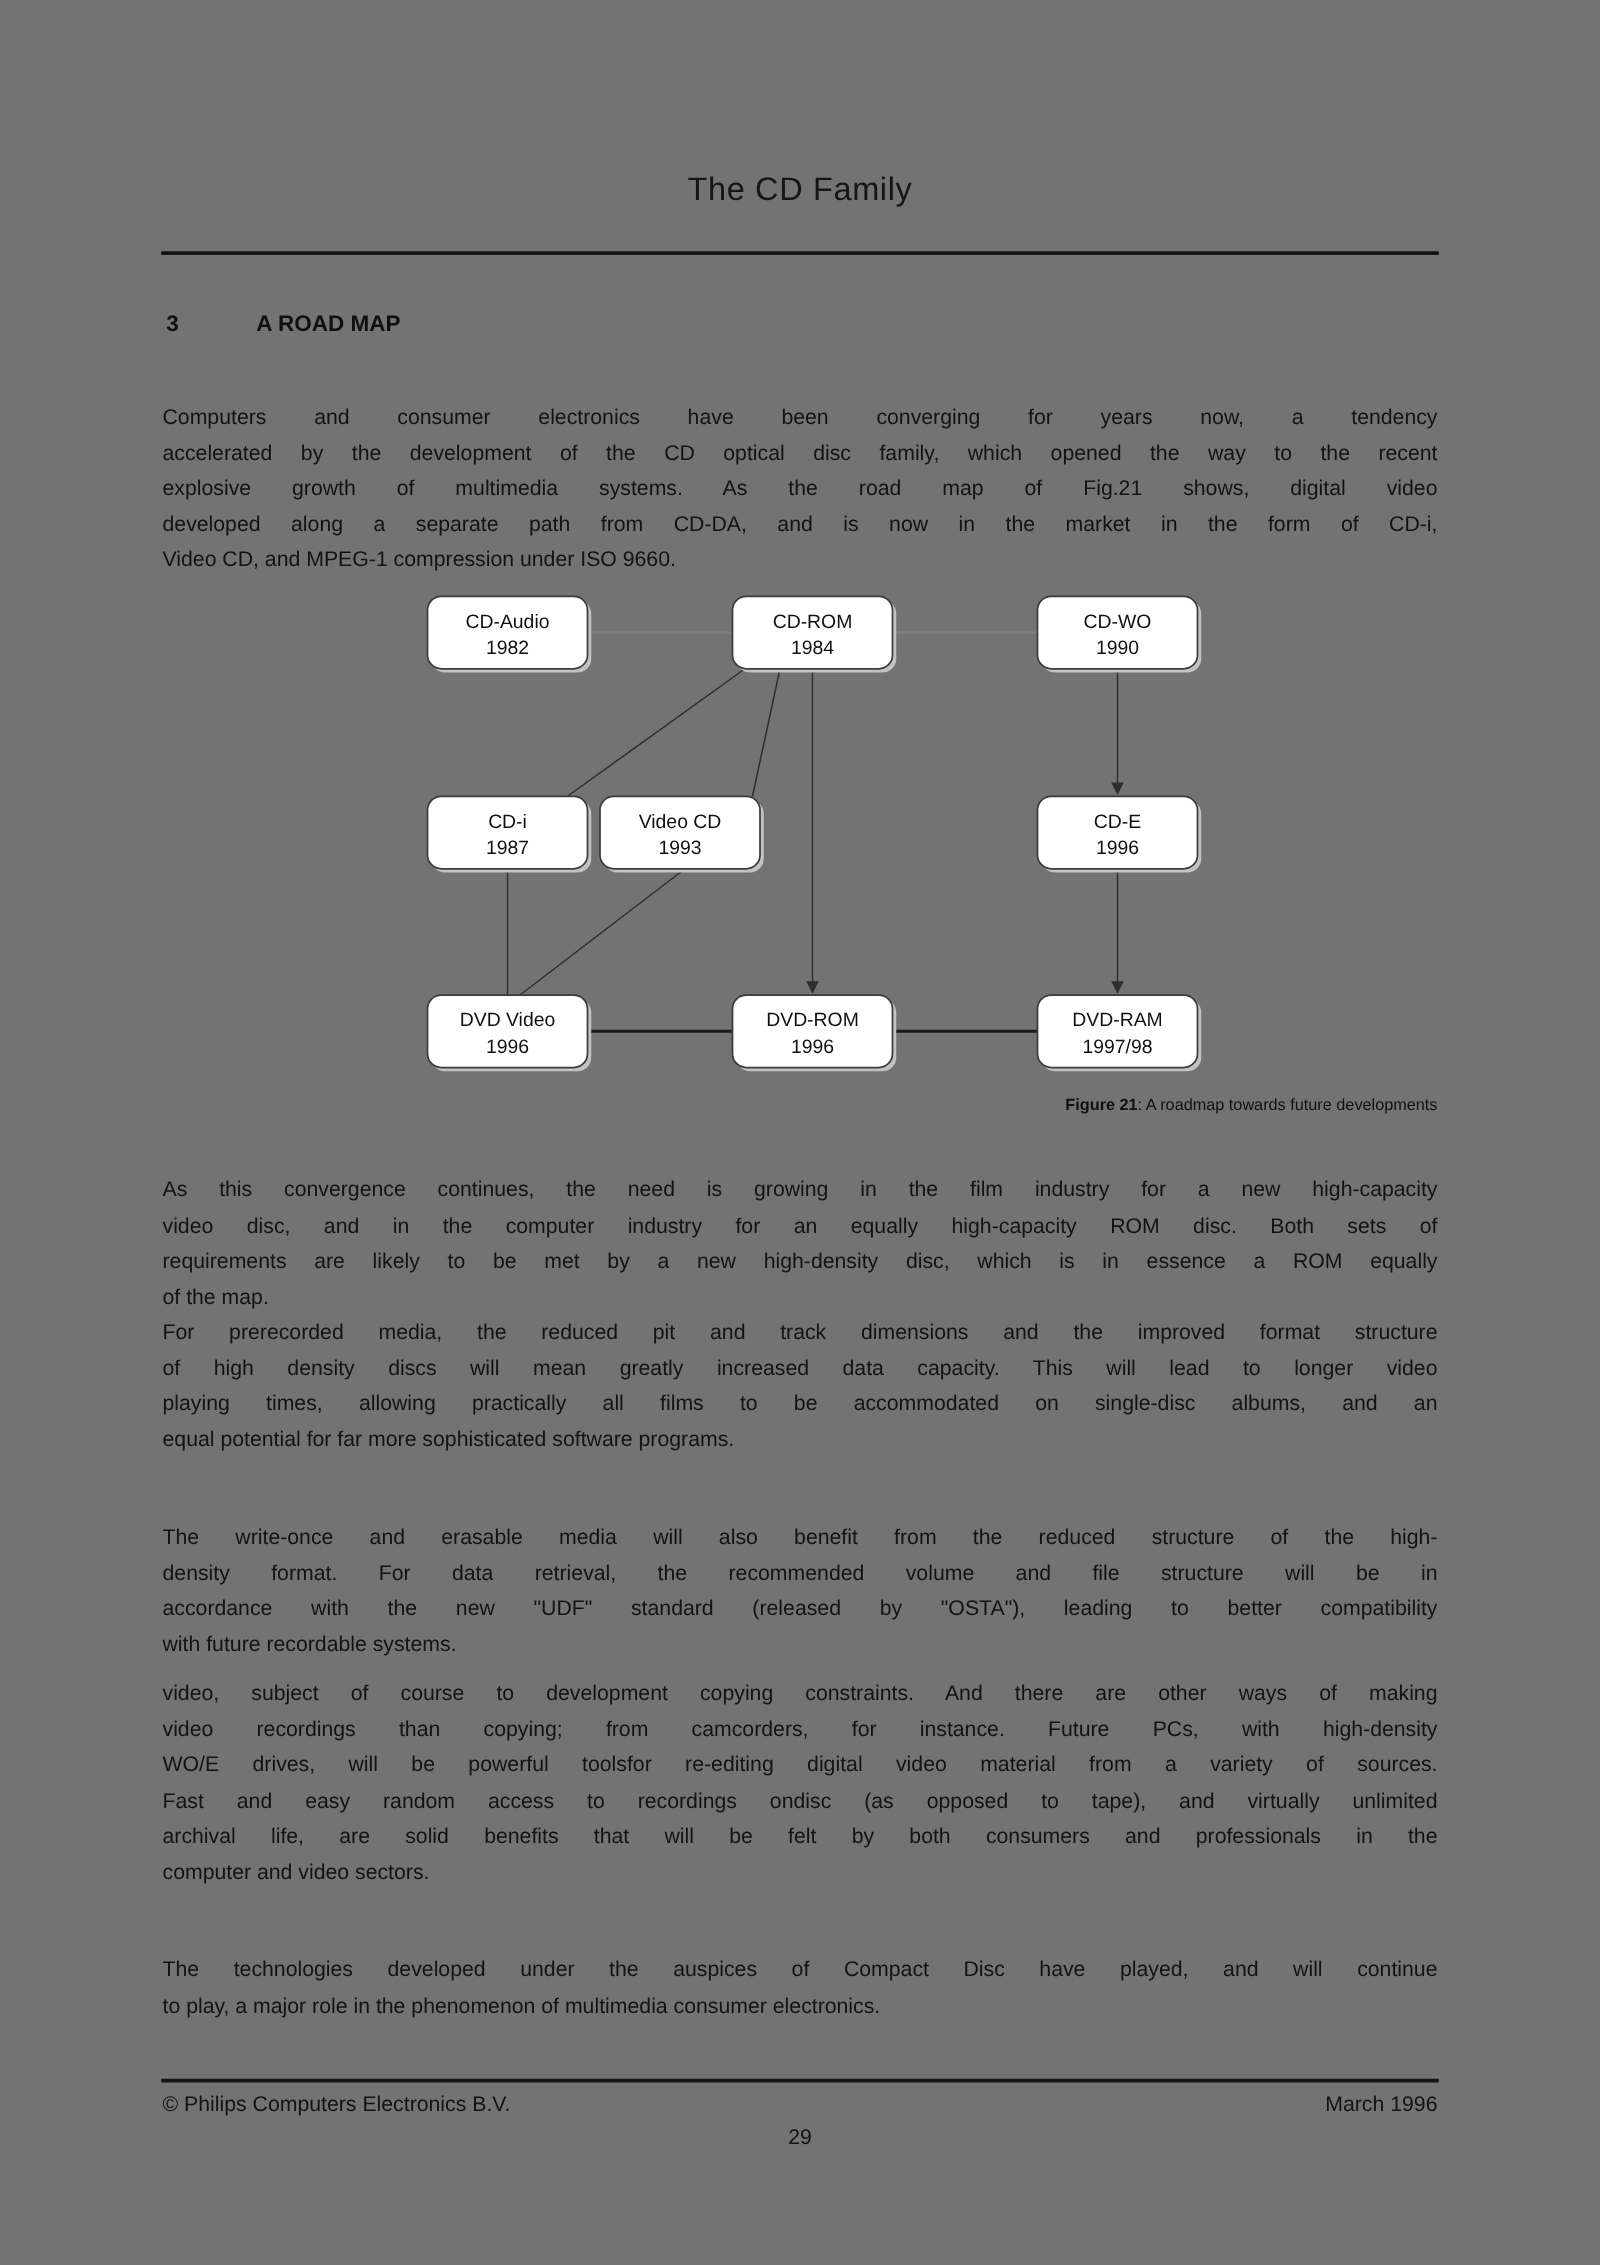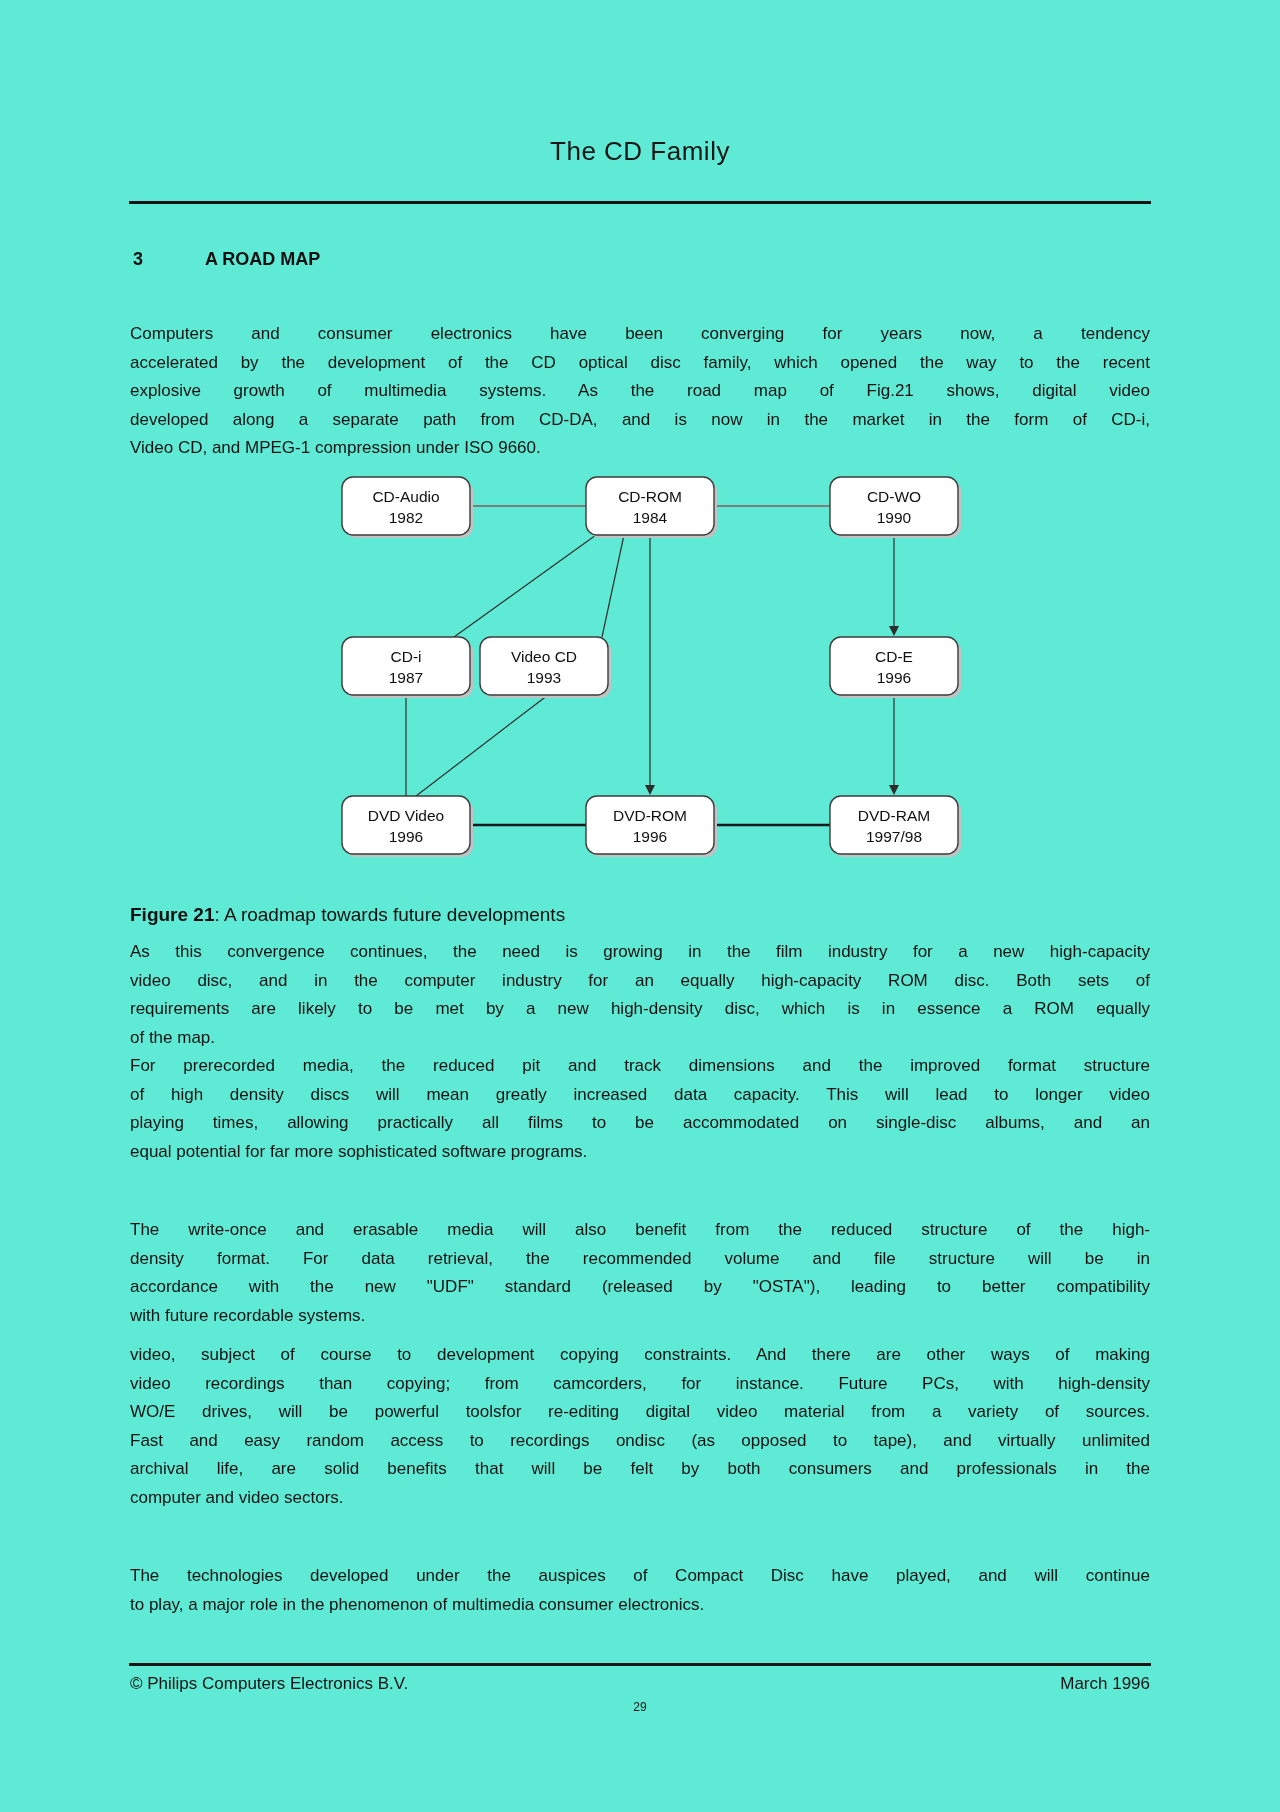--- a/index.html
+++ b/index.html
@@ -1,43 +1,43 @@
 <!DOCTYPE html>
 <html><head>
 <meta charset="utf-8">
 <style>
   html,body{margin:0;padding:0;background:#ffffff;}
   .page{
     position:relative;
     width:1280px;height:1812px;
-    background:#5eead4;
+    background:#737373;
     font-family:"Liberation Sans", sans-serif;
     color:#111111;
     overflow:hidden;
   }
   .title{
     position:absolute;top:136px;left:0;width:100%;
     text-align:center;font-size:26px;letter-spacing:0.5px;color:#161616;
   }
   .rule{position:absolute;left:129px;width:1022px;height:3px;background:#141414;}
   .rule.top{top:201px;}
   .rule.bottom{top:1663px;}
   .section-head{position:absolute;top:249px;left:130px;width:1020px;
     font-size:18px;font-weight:bold;color:#101010;}
   .section-head .num{position:absolute;left:3px;}
   .section-head .txt{position:absolute;left:75px;}
   .para{position:absolute;left:130px;width:1020px;font-size:17px;line-height:28.5px;color:#131313;}
   .para .ln{text-align:justify;text-align-last:justify;white-space:normal;}
   .para .ln.flush{text-align-last:left;}
-  .caption{position:absolute;top:876px;left:130px;width:1020px;text-align:left;font-size:19px;color:#101010;margin-top:28px;}
+  .caption{position:absolute;top:876px;left:130px;width:1020px;text-align:right;font-size:13px;color:#101010;}
   .caption .lbl{font-weight:bold;}
   .diagram{position:absolute;top:470px;left:330px;width:660px;height:400px;}
   .footer-row{position:absolute;top:1674px;left:130px;width:1020px;font-size:17px;color:#131313;
     display:flex;justify-content:space-between;}
-  .pagenum{position:absolute;top:1700px;left:130px;width:1020px;text-align:center;font-size:12px;color:#131313;}
+  .pagenum{position:absolute;top:1700px;left:130px;width:1020px;text-align:center;font-size:17px;color:#131313;}
 </style>
 </head>
 <body>
 
 <div class="page">
 
   <div class="title">The CD Family</div>
   <div class="rule top"></div>
 
   <div class="section-head">

